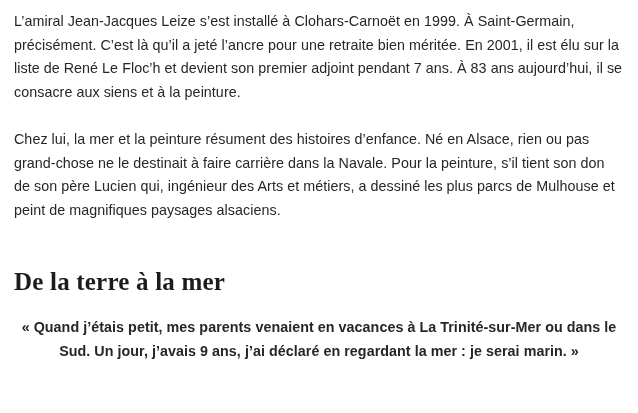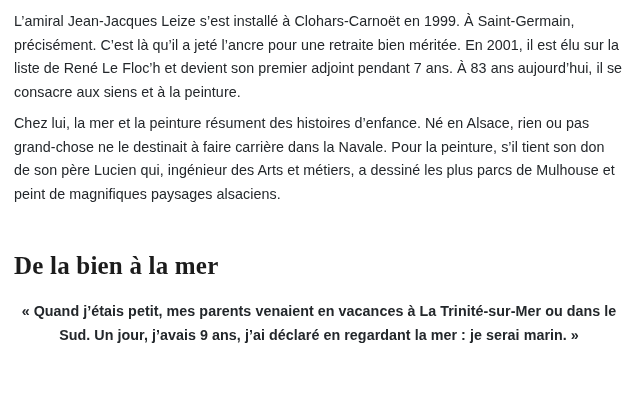--- a/index.html
+++ b/index.html
@@ -21,21 +21,21 @@
   }
   .para {
     font-size: 14.3px;
     line-height: 23.5px;
     color: #23272b;
     margin: 0 0 22px 0;
     text-align: left;
     letter-spacing: 0.05px;
   }
   .para:first-of-type {
-    margin-bottom: 8px;
+    margin-bottom: 24px;
   }
   .section-heading {
     font-family: "Liberation Serif", serif;
     font-size: 25px;
     line-height: 30px;
     font-weight: bold;
     color: #1c1c1c;
     margin: 45px 0 18px 0;
     letter-spacing: 0.2px;
   }
@@ -48,15 +48,15 @@
     letter-spacing: 0.05px;
     text-align: center;
   }
 </style>
 </head>
 <body>
 
 <div class="article">
   <p class="para">L’amiral Jean-Jacques Leize s’est installé à Clohars-Carnoët en 1999. À Saint-Germain, précisément. C’est là qu’il a jeté l’ancre pour une retraite bien méritée. En 2001, il est élu sur la liste de René Le Floc’h et devient son premier adjoint pendant 7 ans. À 83 ans aujourd’hui, il se consacre aux siens et à la peinture.</p>
   <p class="para">Chez lui, la mer et la peinture résument des histoires d’enfance. Né en Alsace, rien ou pas grand-chose ne le destinait à faire carrière dans la Navale. Pour la peinture, s’il tient son don de son père Lucien qui, ingénieur des Arts et métiers, a dessiné les plus parcs de Mulhouse et peint de magnifiques paysages alsaciens.</p>
-  <h2 class="section-heading">De la bien à la mer</h2>
+  <h2 class="section-heading">De la terre à la mer</h2>
   <p class="pullquote">« Quand j’étais petit, mes parents venaient en vacances à La Trinité-sur-Mer ou dans le Sud. Un jour, j’avais 9 ans, j’ai déclaré en regardant la mer : je serai marin. »</p>
 </div>
 
 </body></html>

